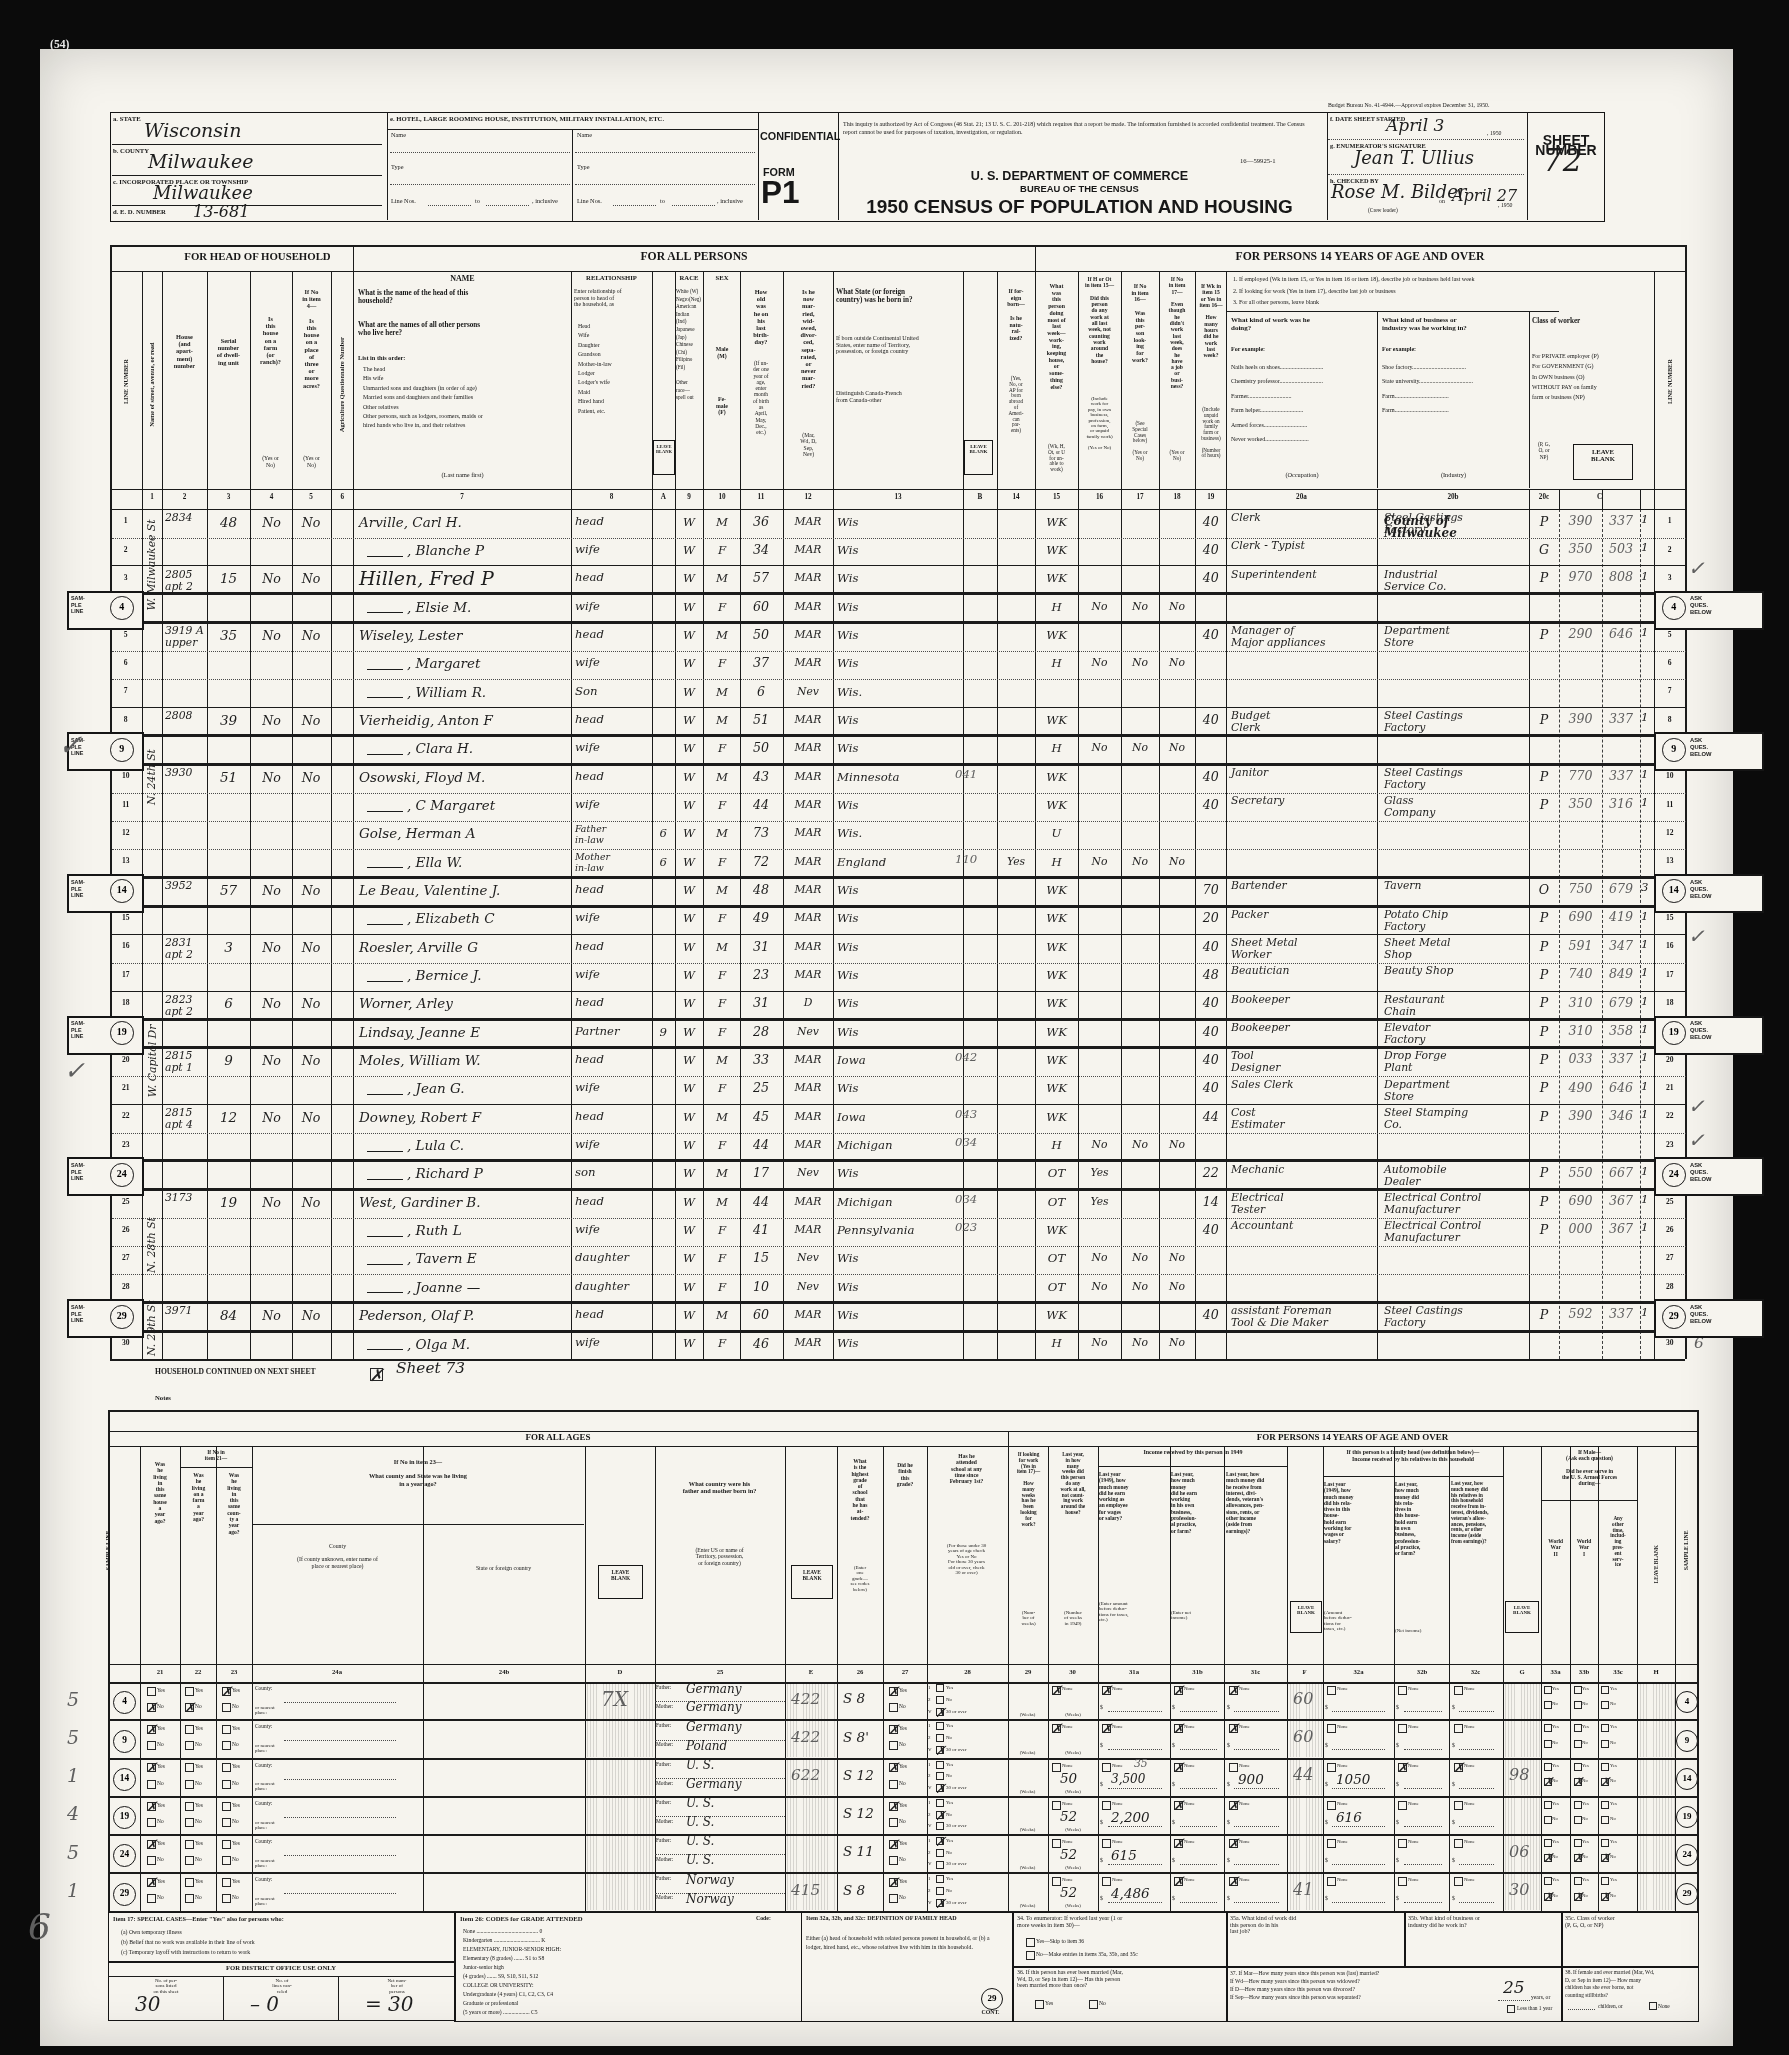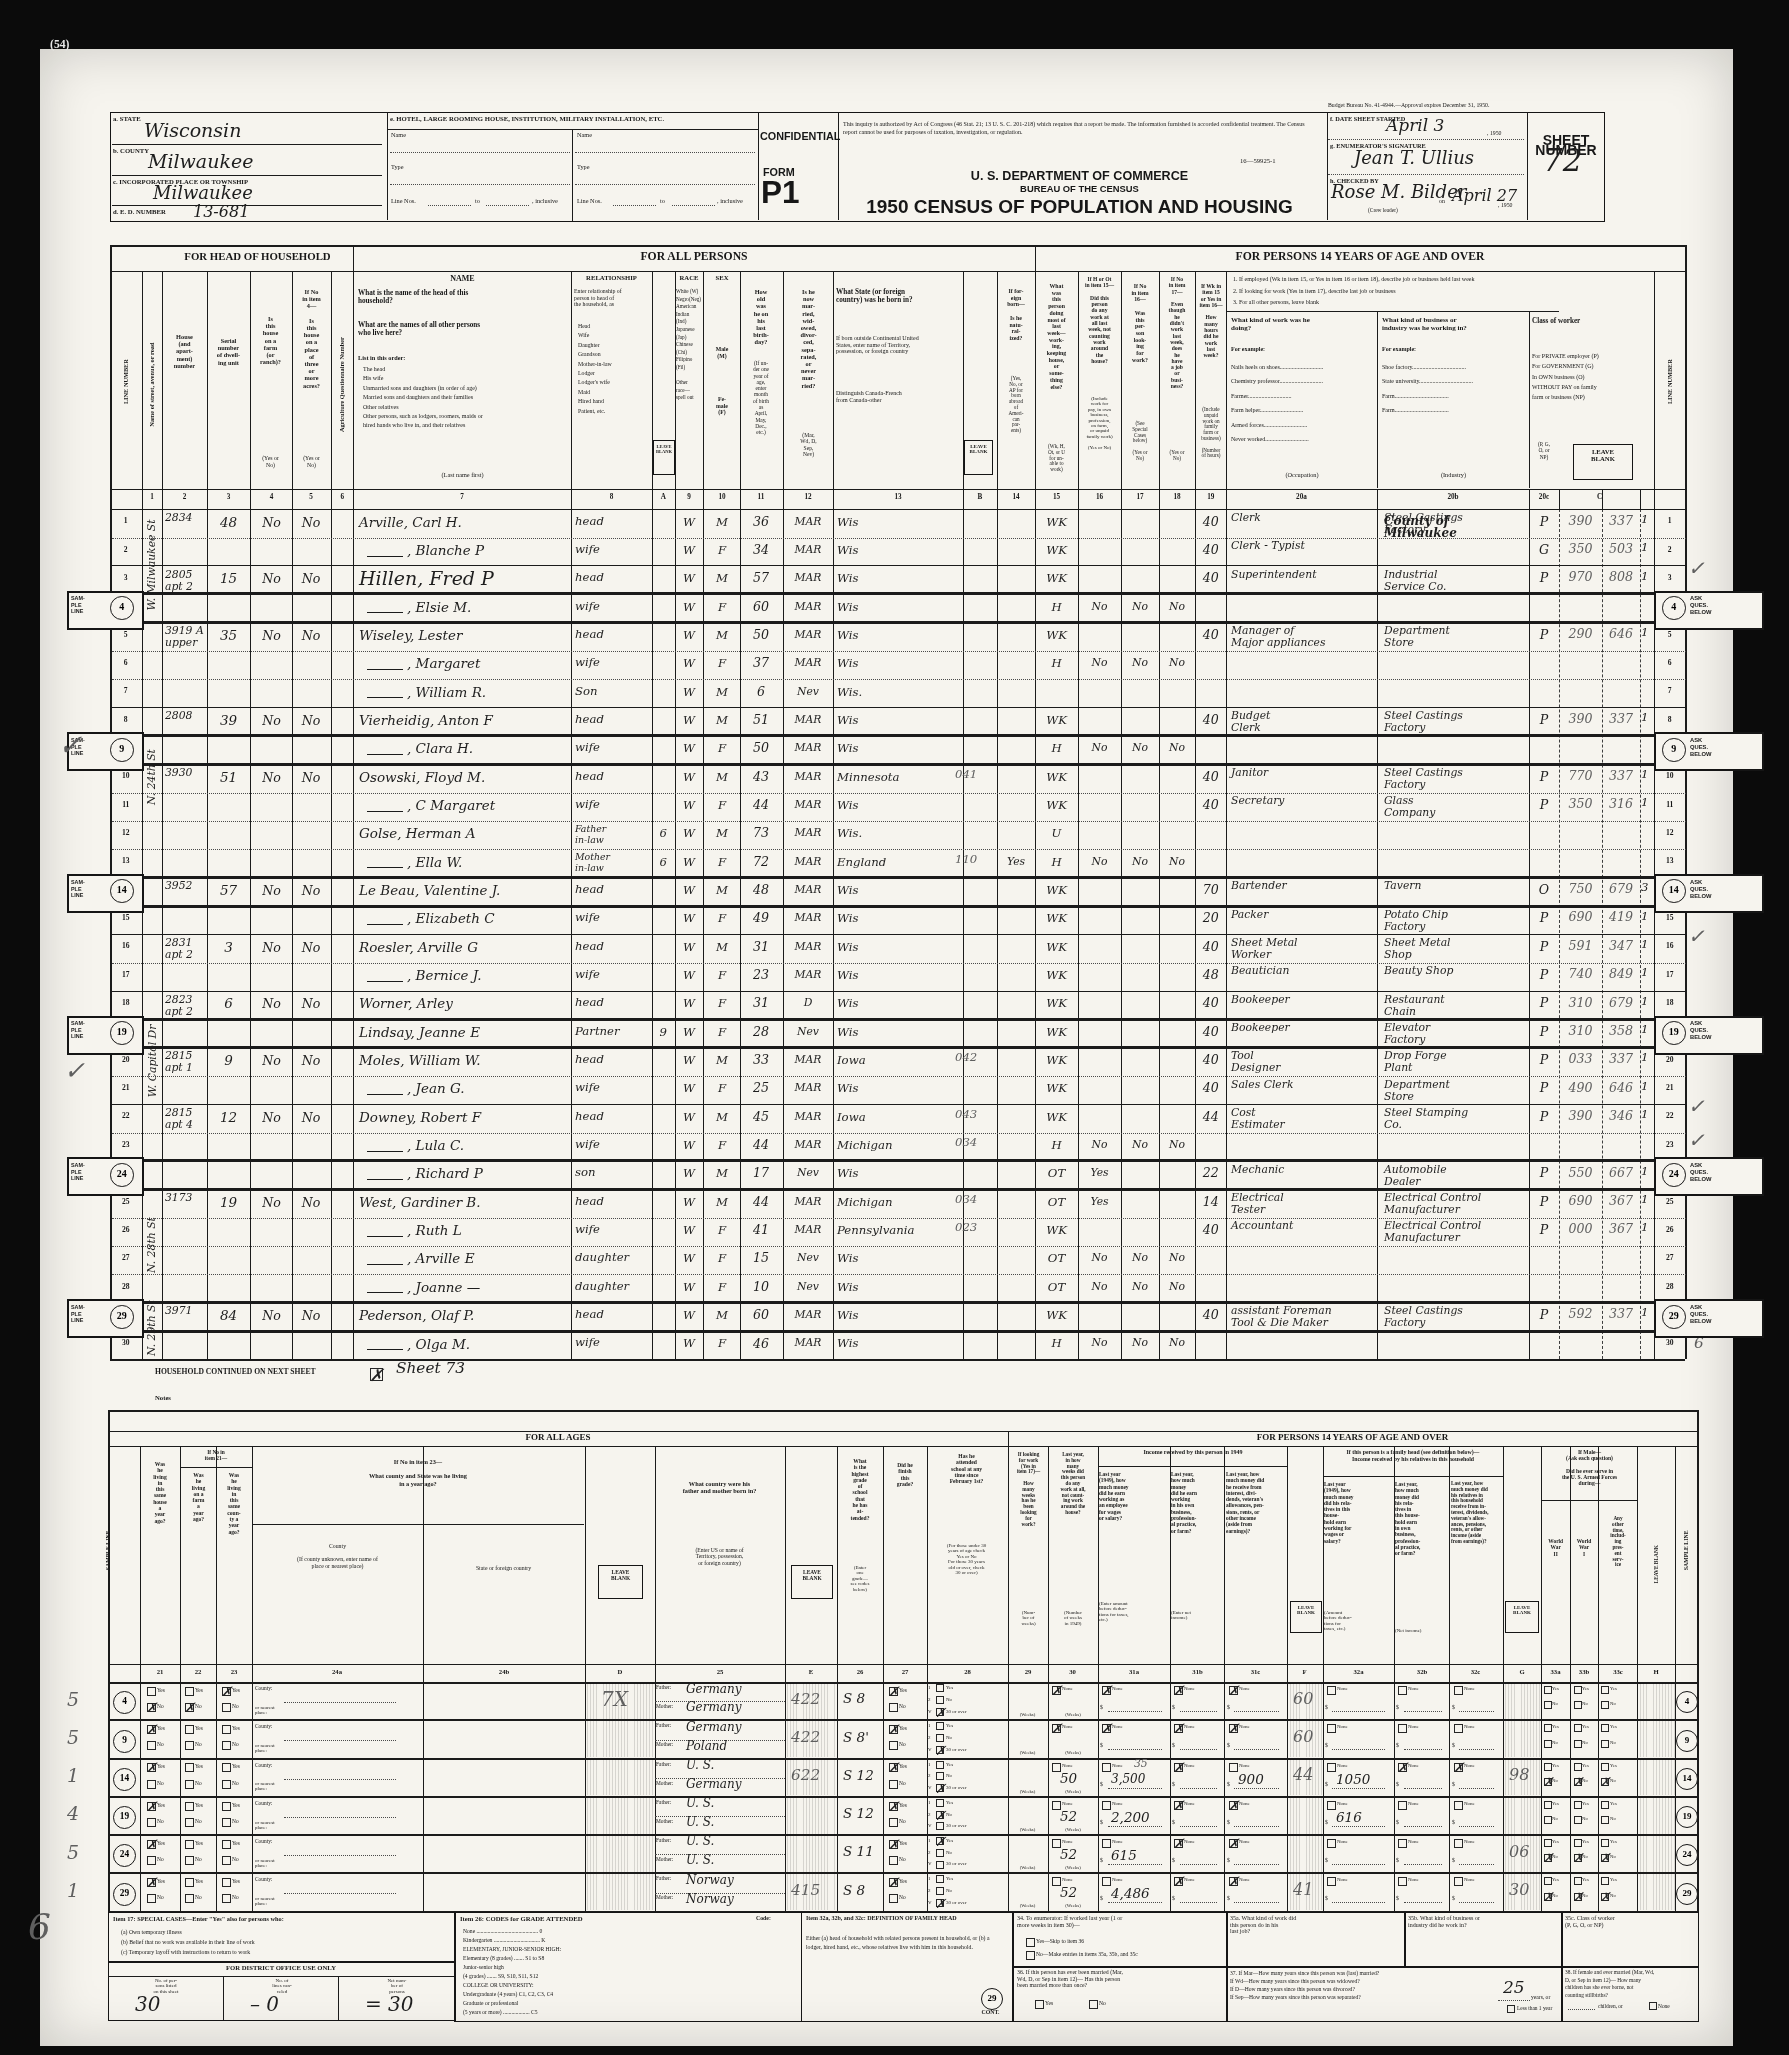--- a/index.html
+++ b/index.html
@@ -743,21 +743,21 @@
     <div class="abs hw c" style="left: 1195px; top: 1223px; width: 31.5px; font-size: 12.6px; line-height: 14.4px;">40</div>
     <div class="abs hw" style="left: 1231px; top: 1220px; font-size: 10.8px; line-height: 11.7px;">Accountant</div>
     <div class="abs hw" style="left: 1384px; top: 1220px; font-size: 10.8px; line-height: 11.7px;">Electrical Control<br>Manufacturer</div>
     <div class="abs hw c" style="left: 1529px; top: 1223px; width: 30px; font-size: 12.6px; line-height: 14.4px;">P</div>
     <div class="abs hw c pc" style="left: 1559px; top: 1222px; width: 43px; font-size: 12.6px; line-height: 14.4px;">000</div>
     <div class="abs hw c pc" style="left: 1602px; top: 1222px; width: 38px; font-size: 12.6px; line-height: 14.4px;">367</div>
     <div class="abs hw c" style="left: 1638px; top: 1221px; width: 13.5px; font-size: 11.7px; line-height: 13px;">1</div>
     <div class="abs print b c" style="left: 110px; top: 1254px; width: 31.5px; font-size: 7.6px; line-height: 8.5px;">27</div>
     <div class="abs print b c" style="left: 1654px; top: 1254px; width: 31.5px; font-size: 7.6px; line-height: 8.5px;">27</div>
     <div class="abs rule" style="left: 367px; top: 1264px; width: 36px; height: 1.3px;"></div>
-    <div class="abs hw" style="left: 407px; top: 1251px; font-size: 13.5px; line-height: 15.3px;">, Arville E</div>
+    <div class="abs hw" style="left: 407px; top: 1251px; font-size: 13.5px; line-height: 15.3px;">, Tavern E</div>
     <div class="abs hw" style="left: 575px; top: 1252px; font-size: 11.7px; line-height: 10.8px;">daughter</div>
     <div class="abs hw c" style="left: 675px; top: 1252px; width: 28px; font-size: 11.7px; line-height: 13px;">W</div>
     <div class="abs hw c" style="left: 703px; top: 1252px; width: 38px; font-size: 11.7px; line-height: 13px;">F</div>
     <div class="abs hw c" style="left: 740px; top: 1251px; width: 42px; font-size: 12.6px; line-height: 14.4px;">15</div>
     <div class="abs hw c" style="left: 783px; top: 1252px; width: 50px; font-size: 10.8px; line-height: 12px;">Nev</div>
     <div class="abs hw" style="left: 837px; top: 1252px; font-size: 11.7px; line-height: 13px;">Wis</div>
     <div class="abs hw c" style="left: 1035px; top: 1252px; width: 43px; font-size: 11.7px; line-height: 13px;">OT</div>
     <div class="abs hw c" style="left: 1078px; top: 1252px; width: 43px; font-size: 10.8px; line-height: 12px;">No</div>
     <div class="abs hw c" style="left: 1121px; top: 1252px; width: 38px; font-size: 10.8px; line-height: 12px;">No</div>
     <div class="abs hw c" style="left: 1159px; top: 1252px; width: 36px; font-size: 10.8px; line-height: 12px;">No</div>

